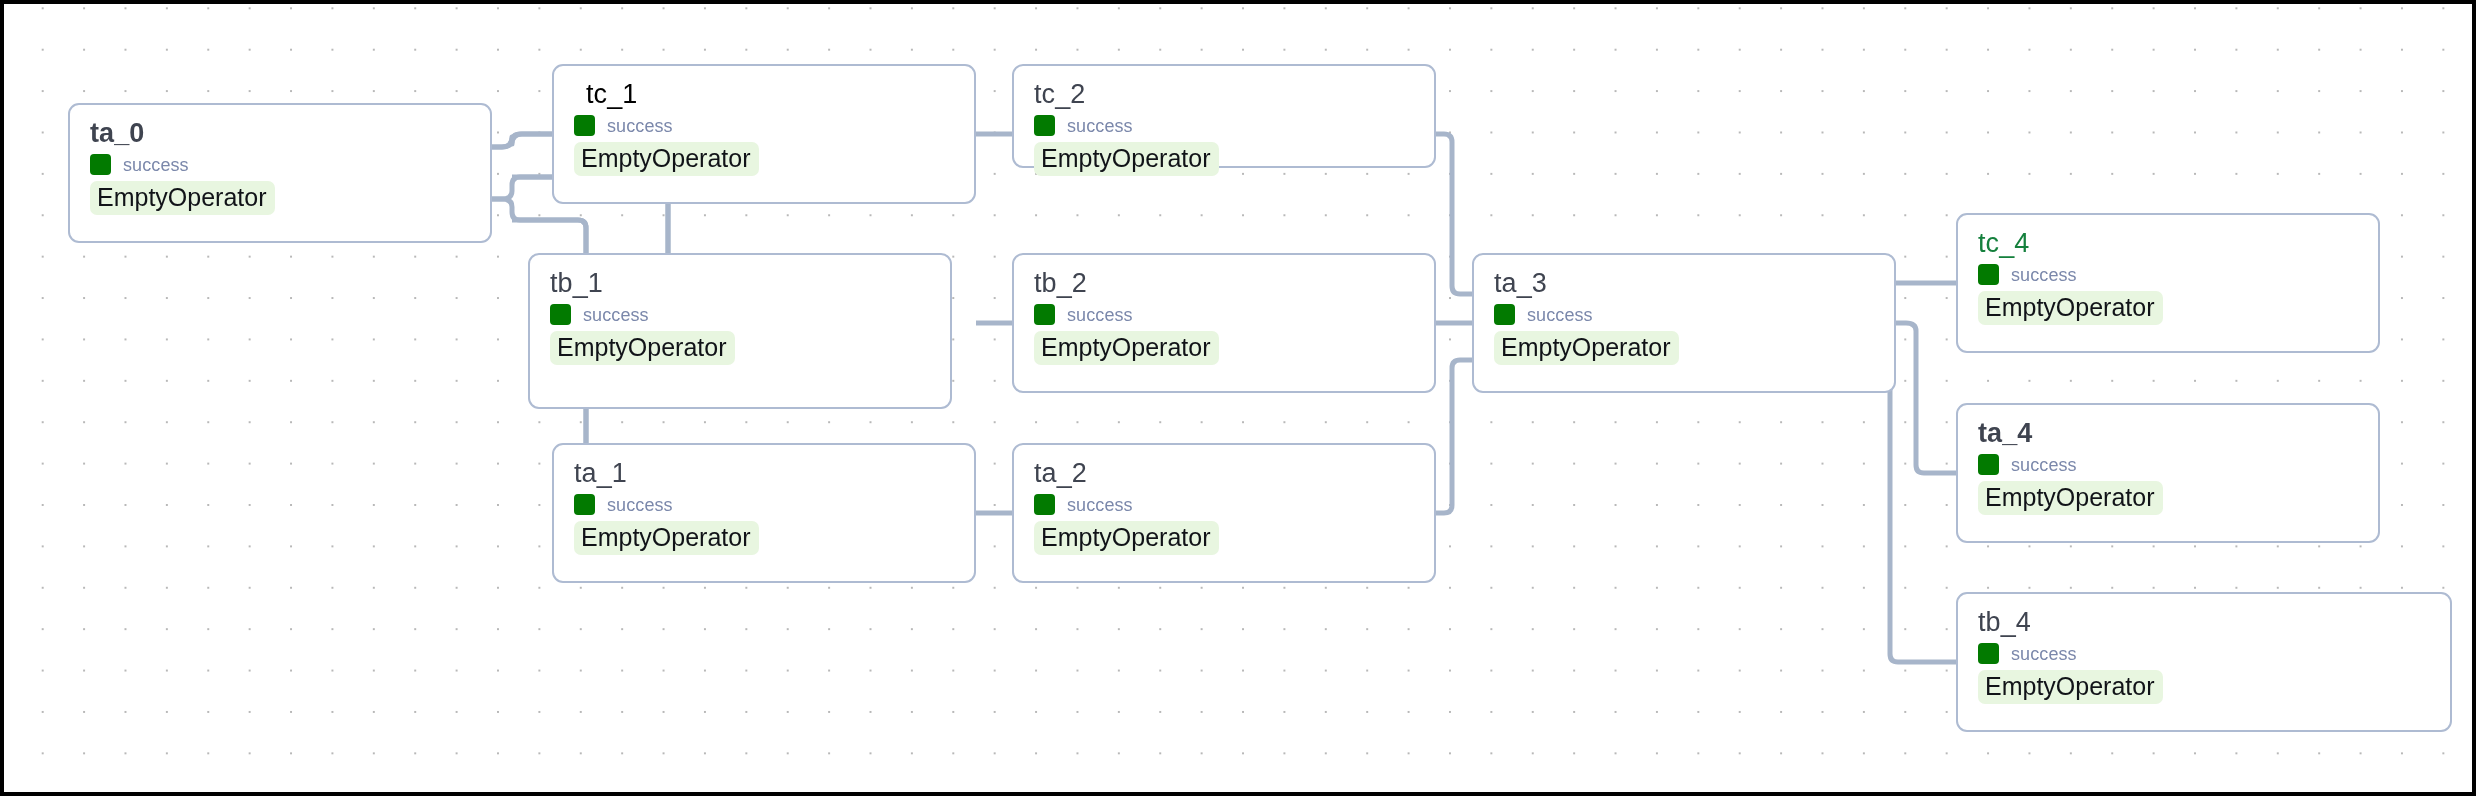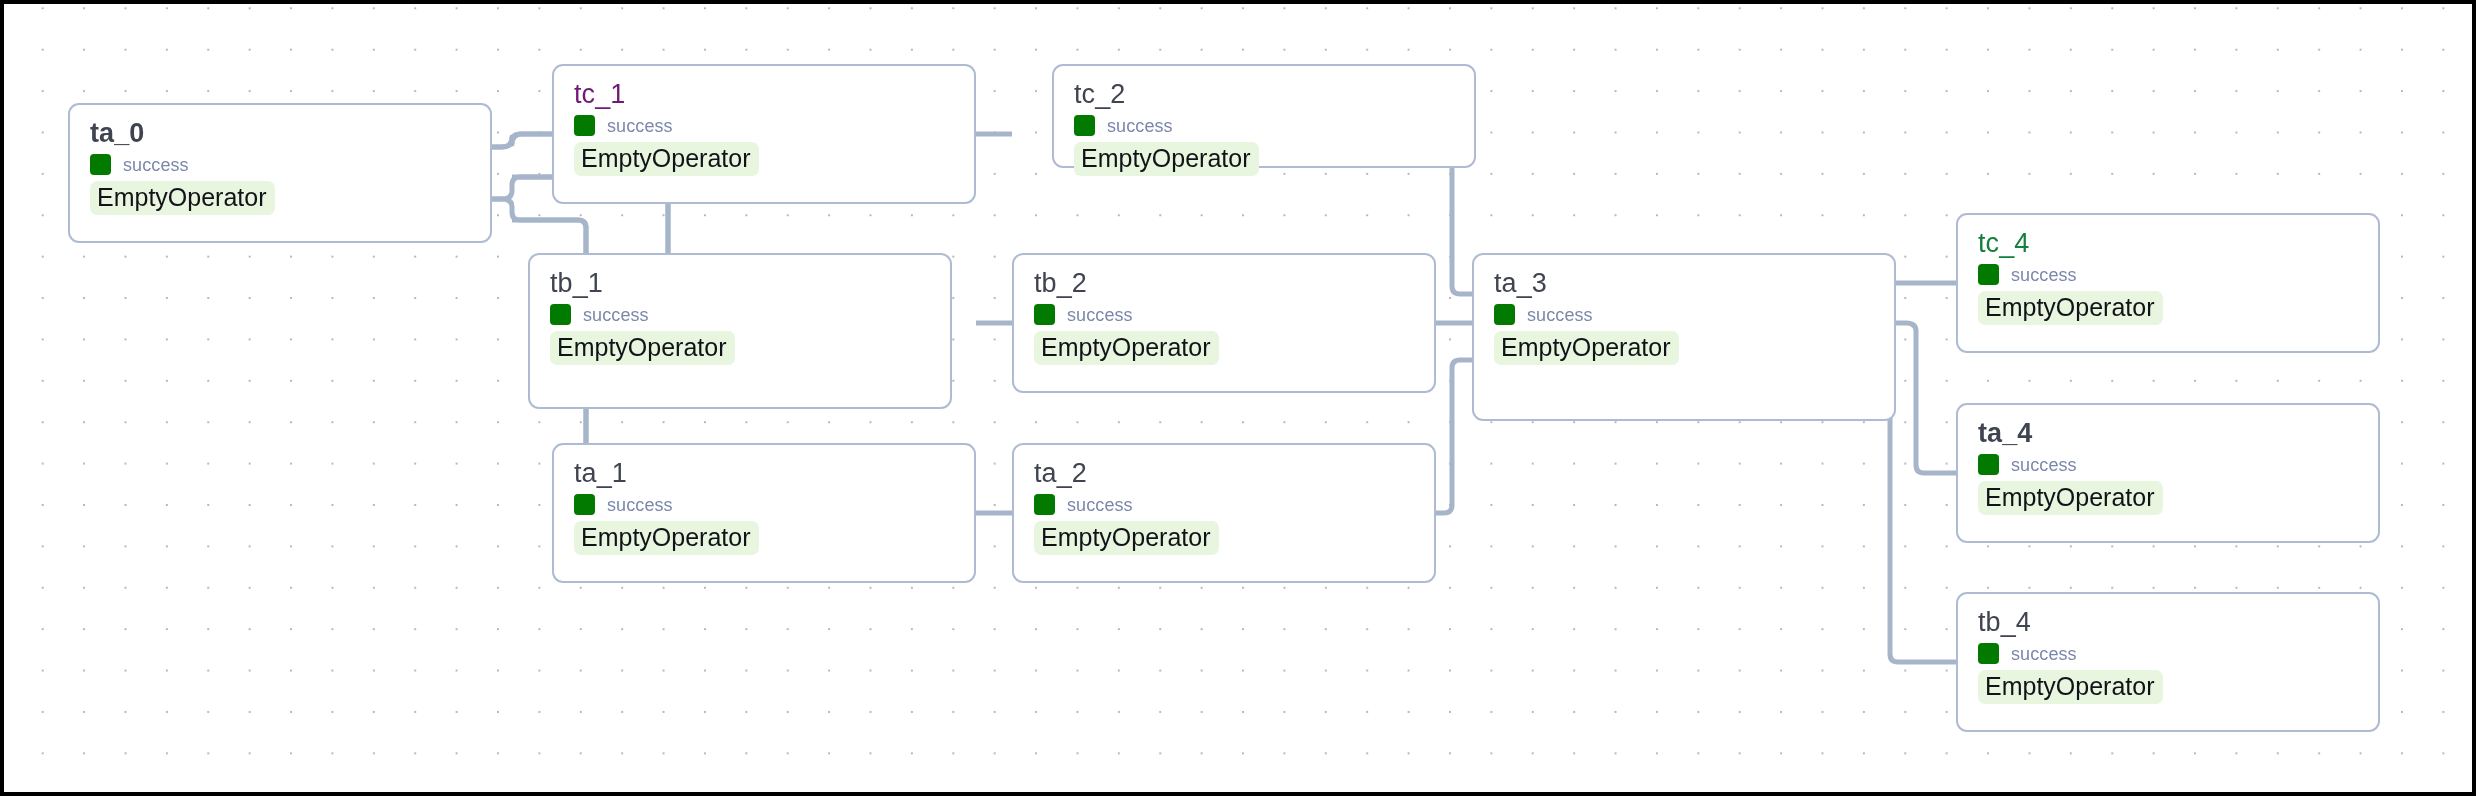--- a/index.html
+++ b/index.html
@@ -180,21 +180,21 @@
     <div class="node" style="left: 68px; top: 103px; width: 424px; height: 140px; border-color: rgb(174, 187, 210); background: rgb(255, 255, 255);">
       <div class="node-title" style="color: rgb(63, 68, 80); font-weight: bold;">ta_0</div>
       <div class="node-status">
         <span class="status-swatch" style="background: rgb(2, 122, 0);"></span>
         <span class="status-label" style="color: rgb(123, 136, 171);">success</span>
       </div>
       <div class="node-operator" style="background: rgb(232, 246, 224); color: rgb(17, 19, 24);">EmptyOperator</div>
     </div>
 
     <div class="node" style="left: 552px; top: 64px; width: 424px; height: 140px; border-color: rgb(174, 187, 210); background: rgb(255, 255, 255);">
-      <div class="node-title" style="color: #701a75;">tc_1</div>
+      <div class="node-title" style="color: #000000; margin-left: 12px;">tc_1</div>
       <div class="node-status">
         <span class="status-swatch" style="background: rgb(2, 122, 0);"></span>
         <span class="status-label" style="color: rgb(123, 136, 171);">success</span>
       </div>
       <div class="node-operator" style="background: rgb(232, 246, 224); color: rgb(17, 19, 24);">EmptyOperator</div>
     </div>
 
     <div class="node" style="left: 528px; top: 253px; width: 424px; height: 156px; border-color: rgb(174, 187, 210); background: rgb(255, 255, 255);">
       <div class="node-title" style="color: rgb(63, 68, 80);">tb_1</div>
       <div class="node-status">
@@ -206,21 +206,21 @@
 
     <div class="node" style="left: 552px; top: 443px; width: 424px; height: 140px; border-color: rgb(174, 187, 210); background: rgb(255, 255, 255);">
       <div class="node-title" style="color: rgb(63, 68, 80);">ta_1</div>
       <div class="node-status">
         <span class="status-swatch" style="background: rgb(2, 122, 0);"></span>
         <span class="status-label" style="color: rgb(123, 136, 171);">success</span>
       </div>
       <div class="node-operator" style="background: rgb(232, 246, 224); color: rgb(17, 19, 24);">EmptyOperator</div>
     </div>
 
-    <div class="node" style="left: 1012px; top: 64px; width: 424px; height: 104px; border-color: rgb(174, 187, 210); background: rgb(255, 255, 255); margin-left: 40px;">
+    <div class="node" style="left: 1012px; top: 64px; width: 424px; height: 104px; border-color: rgb(174, 187, 210); background: rgb(255, 255, 255);">
       <div class="node-title" style="color: rgb(63, 68, 80);">tc_2</div>
       <div class="node-status">
         <span class="status-swatch" style="background: rgb(2, 122, 0);"></span>
         <span class="status-label" style="color: rgb(123, 136, 171);">success</span>
       </div>
       <div class="node-operator" style="background: rgb(232, 246, 224); color: rgb(17, 19, 24);">EmptyOperator</div>
     </div>
 
     <div class="node" style="left: 1012px; top: 253px; width: 424px; height: 140px; border-color: rgb(174, 187, 210); background: rgb(255, 255, 255);">
       <div class="node-title" style="color: rgb(63, 68, 80);">tb_2</div>
@@ -233,21 +233,21 @@
 
     <div class="node" style="left: 1012px; top: 443px; width: 424px; height: 140px; border-color: rgb(174, 187, 210); background: rgb(255, 255, 255);">
       <div class="node-title" style="color: rgb(63, 68, 80);">ta_2</div>
       <div class="node-status">
         <span class="status-swatch" style="background: rgb(2, 122, 0);"></span>
         <span class="status-label" style="color: rgb(123, 136, 171);">success</span>
       </div>
       <div class="node-operator" style="background: rgb(232, 246, 224); color: rgb(17, 19, 24);">EmptyOperator</div>
     </div>
 
-    <div class="node" style="left: 1472px; top: 253px; width: 424px; height: 168px; border-color: rgb(174, 187, 210); background: rgb(255, 255, 255);">
+    <div class="node" style="left: 1472px; top: 253px; width: 424px; height: 140px; border-color: rgb(174, 187, 210); background: rgb(255, 255, 255);">
       <div class="node-title" style="color: rgb(63, 68, 80);">ta_3</div>
       <div class="node-status">
         <span class="status-swatch" style="background: rgb(2, 122, 0);"></span>
         <span class="status-label" style="color: rgb(123, 136, 171);">success</span>
       </div>
       <div class="node-operator" style="background: rgb(232, 246, 224); color: rgb(17, 19, 24);">EmptyOperator</div>
     </div>
 
     <div class="node" style="left: 1956px; top: 213px; width: 424px; height: 140px; border-color: rgb(174, 187, 210); background: rgb(255, 255, 255);">
       <div class="node-title" style="color: #15803d; text-align: right;">tc_4</div>
@@ -260,21 +260,21 @@
 
     <div class="node" style="left: 1956px; top: 403px; width: 424px; height: 140px; border-color: rgb(174, 187, 210); background: rgb(255, 255, 255);">
       <div class="node-title" style="color: rgb(63, 68, 80); font-weight: bold;">ta_4</div>
       <div class="node-status">
         <span class="status-swatch" style="background: rgb(2, 122, 0);"></span>
         <span class="status-label" style="color: rgb(123, 136, 171);">success</span>
       </div>
       <div class="node-operator" style="background: rgb(232, 246, 224); color: rgb(17, 19, 24);">EmptyOperator</div>
     </div>
 
-    <div class="node" style="left: 1956px; top: 592px; width: 424px; height: 140px; border-color: rgb(174, 187, 210); background: rgb(255, 255, 255);">
+    <div class="node" style="left: 1956px; top: 592px; width: 496px; height: 140px; border-color: rgb(174, 187, 210); background: rgb(255, 255, 255);">
       <div class="node-title" style="color: rgb(63, 68, 80);">tb_4</div>
       <div class="node-status">
         <span class="status-swatch" style="background: rgb(2, 122, 0);"></span>
         <span class="status-label" style="color: rgb(123, 136, 171);">success</span>
       </div>
       <div class="node-operator" style="background: rgb(232, 246, 224); color: rgb(17, 19, 24);">EmptyOperator</div>
     </div>
 
   </div>
 

